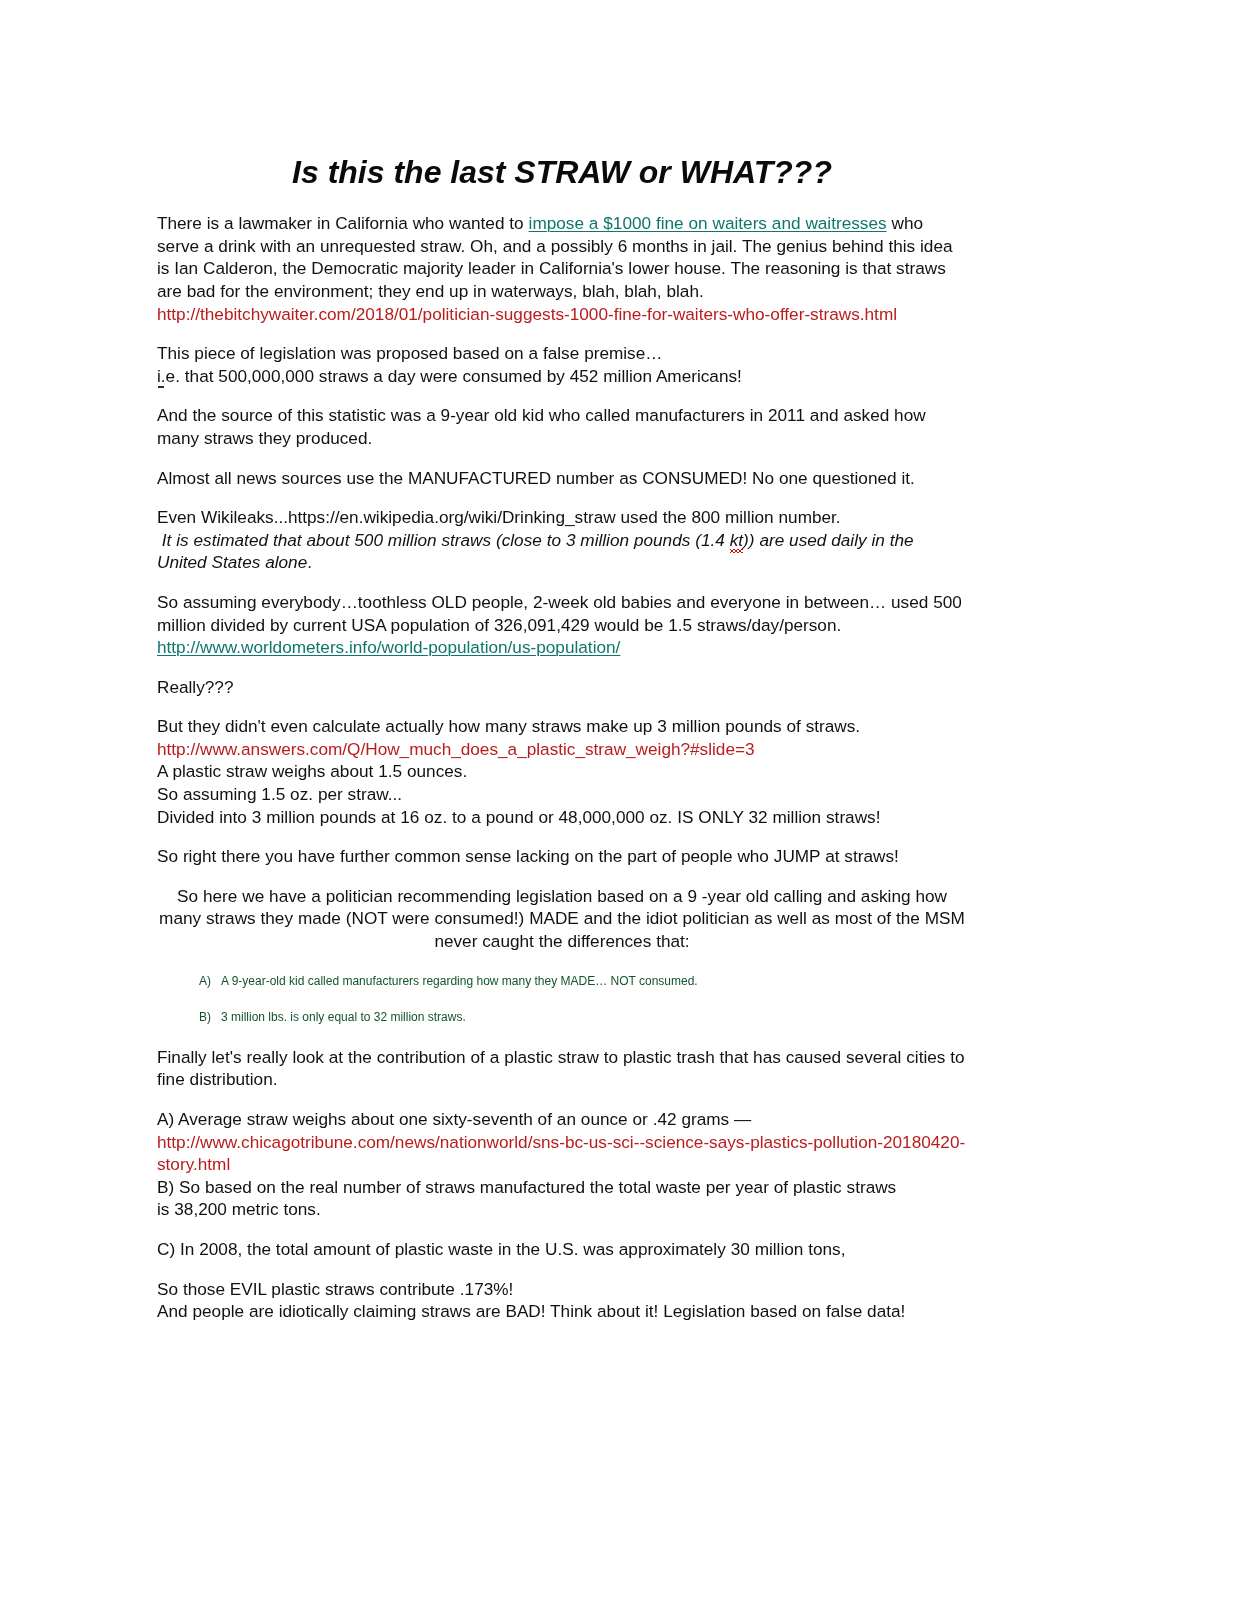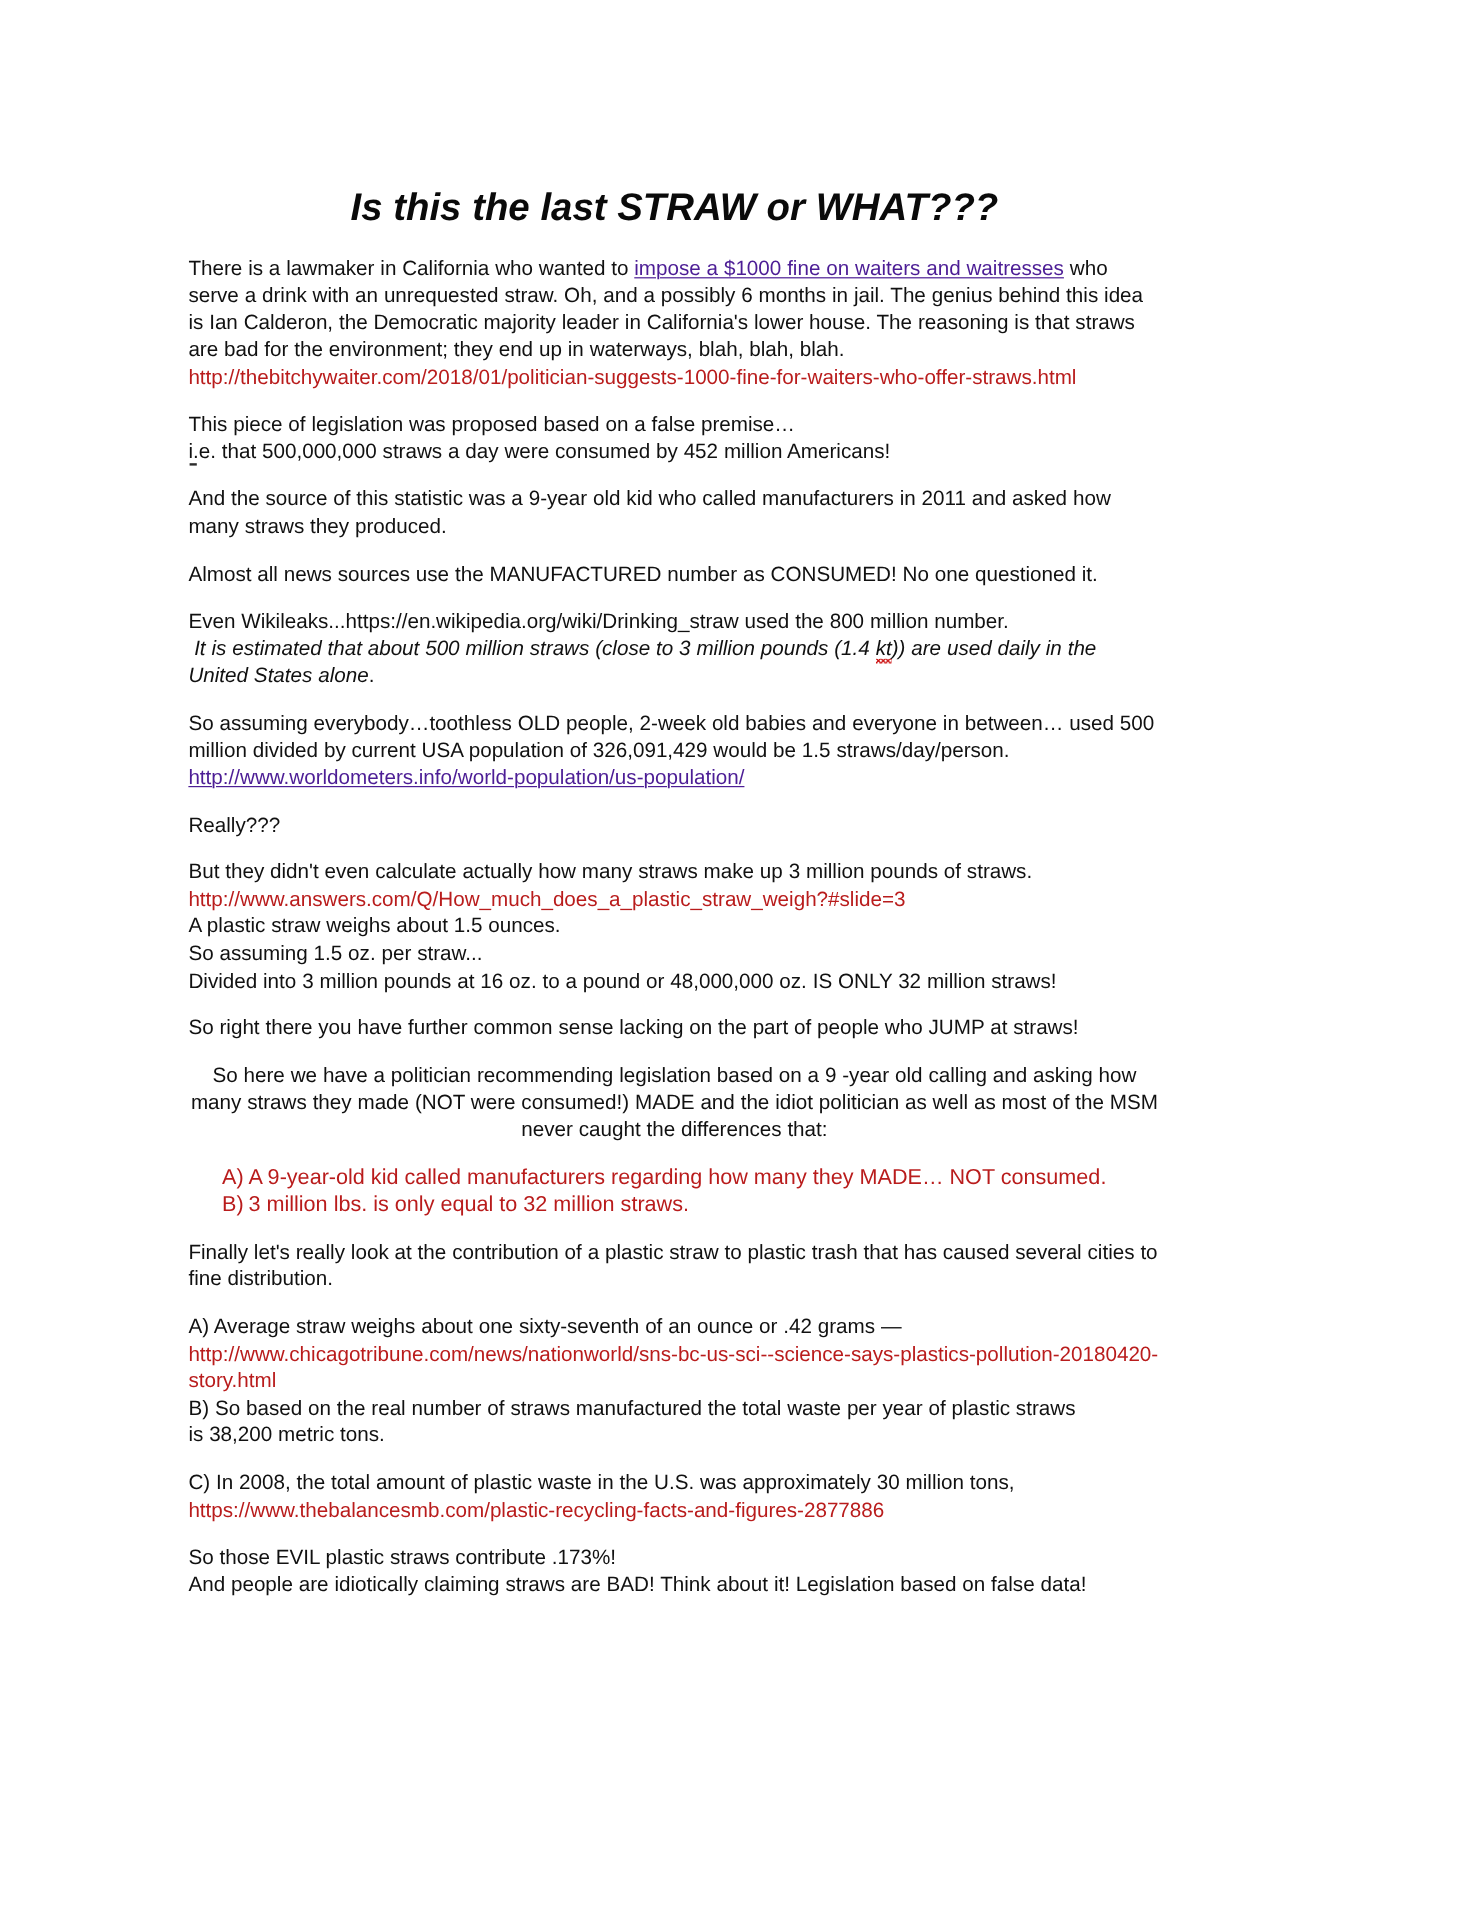--- a/index.html
+++ b/index.html
@@ -53,37 +53,37 @@
     word-spacing: 0.1px;
   }
   .para.tight {
     margin-bottom: 17px;
     text-align: center;
   }
   .line { display: block; }
   .italic { font-style: italic; }
   .lead-space { white-space: pre; }
   a.link {
-    color: #4c1d95;
+    color: #0f766e;
     text-decoration-thickness: 1px;
     text-underline-offset: 2px;
   }
   .url-plain {
     color: #b91c1c;
   }
   .list {
     margin: 0 0 17px 0;
     padding: 0;
   }
   .list-item {
-    font-size: 18px;
+    font-size: 12px;
     line-height: 22.6px;
-    margin: 0;
+    margin: 14px;
     padding-left: 28px;
-    color: #b91c1c;
+    color: #14532d;
   }
   .list-item .marker { display: inline-block; min-width: 22px; }
   
   .spell-red {
     position: relative;
     display: inline-block;
   }
   .spell-red::after {
     content: "";
     position: absolute;
@@ -172,21 +172,20 @@
 
       <p class="para">
         <span class="line">A) Average straw weighs about one sixty-seventh of an ounce or .42 grams —</span>
         <span class="line url-plain">http://www.chicagotribune.com/news/nationworld/sns-bc-us-sci--science-says-plastics-pollution-20180420-story.html</span>
         <span class="line">B) So based on the real number of straws manufactured the total waste per year of plastic straws</span>
         <span class="cont">is 38,200 metric tons.</span>
       </p>
 
       <p class="para">
         <span class="line">C) In 2008, the total amount of plastic waste in the U.S. was approximately 30 million tons,</span>
-        <span class="line url-plain">https://www.thebalancesmb.com/plastic-recycling-facts-and-figures-2877886</span>
       </p>
 
       <p class="para">
         <span class="line">So those EVIL plastic straws contribute .173%!</span>
         <span class="line">And people are idiotically claiming straws are BAD!  Think about it!  Legislation based on false data!</span>
       </p>
 
     </div>
   </div>
 </div>

